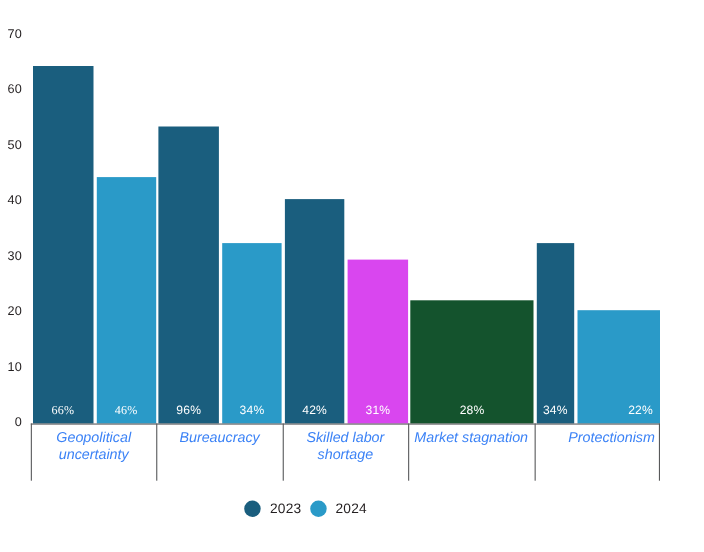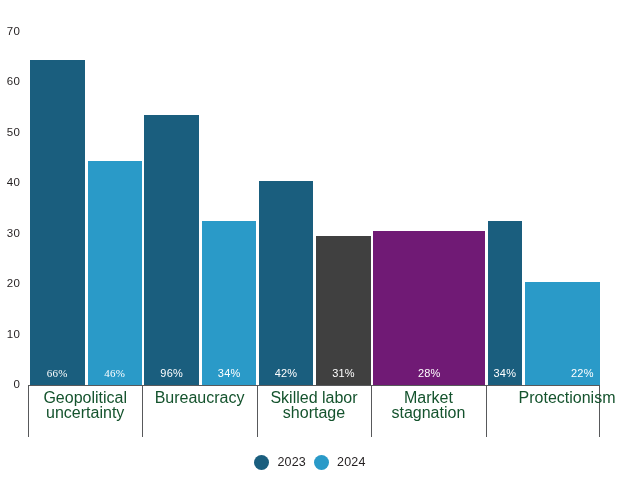--- a/index.html
+++ b/index.html
@@ -105,37 +105,37 @@
     position: absolute;
     top: 0;
     width: 1px;
     height: 52px;
     background: #58595b;
   }
   .cat-label {
     position: absolute;
     top: 5px;
     text-align: center;
-    font-size: 16px;
+    font-size: 13px;
     line-height: 15px;
-    color: #14532d;
+    color: #3b82f6;
     white-space: pre-line;
+    font-style: italic;
   }
 
   
   #legend {
     position: absolute;
     left: 0;
     top: 455px;
     width: 556px;
     display: flex;
     justify-content: center;
     align-items: center;
     gap: 8px;
-    padding-left: 32px;
   }
   .legend-item {
     display: flex;
     align-items: center;
     gap: 8px;
   }
   .legend-swatch {
     width: 15px;
     height: 15px;
     border-radius: 50%;
@@ -183,28 +183,28 @@
           <div class="bar bar-2024" style="height: 163.893px; background: rgb(42, 154, 200);">
             <span class="bar-label">34%</span>
           </div>
         </div>
       </div>
       <div class="bar-group" style="left: 230.8px; width: 112px;">
         <div class="bar-pair">
           <div class="bar bar-2023" style="height: 204.236px; background: rgb(26, 94, 126);">
             <span class="bar-label">42%</span>
           </div>
-          <div class="bar bar-2024" style="height: 148.764px; background: #404040;">
+          <div class="bar bar-2024" style="height: 148.764px; background: #d946ef;">
             <span class="bar-label">31%</span>
           </div>
         </div>
       </div>
       <div class="bar-group" style="left: 345.2px; width: 112px;">
         <div class="bar-pair">
-          <div class="bar bar-2024" style="height: 154px; background: #701a75; align-items: flex-end;">
+          <div class="bar bar-2024" style="height: 112px; background: #14532d; align-items: flex-end;">
             <span class="bar-label">28%</span>
           </div>
         </div>
       </div>
       <div class="bar-group" style="left: 459.6px; width: 112px;">
         <div class="bar-pair">
           <div class="bar bar-2023" style="height: 163.893px; background: rgb(26, 94, 126);">
             <span class="bar-label">34%</span>
           </div>
           <div class="bar bar-2024" style="height: 103.379px; background: rgb(42, 154, 200); padding-left: 40px;">
@@ -221,21 +221,21 @@
       <div class="cat-sep" style="left: 228.8px;"></div>
       <div class="cat-sep" style="left: 343.2px;"></div>
       <div class="cat-sep" style="left: 457.6px;"></div>
       <div class="cat-sep" style="left: 571px;"></div>
       <div class="cat-label" style="left: 0px; width: 114.4px;">Geopolitical
 uncertainty</div>
       <div class="cat-label" style="left: 114.4px; width: 114.4px;">Bureaucracy</div>
       <div class="cat-label" style="left: 228.8px; width: 114.4px;">Skilled labor
 shortage</div>
       <div class="cat-label" style="left: 343.2px; width: 114.4px;">Market stagnation</div>
-      <div class="cat-label" style="left: 476px; width: 126px;">Protectionism</div>
+      <div class="cat-label" style="left: 465px; width: 126px;">Protectionism</div>
     </div>
 
   <div id="legend">
       <div class="legend-item">
         <span class="legend-swatch" style="background: rgb(26, 94, 126);"></span>
         <span class="legend-text">2023</span>
       </div>
       <div class="legend-item">
         <span class="legend-swatch" style="background: rgb(42, 154, 200);"></span>
         <span class="legend-text">2024</span>

